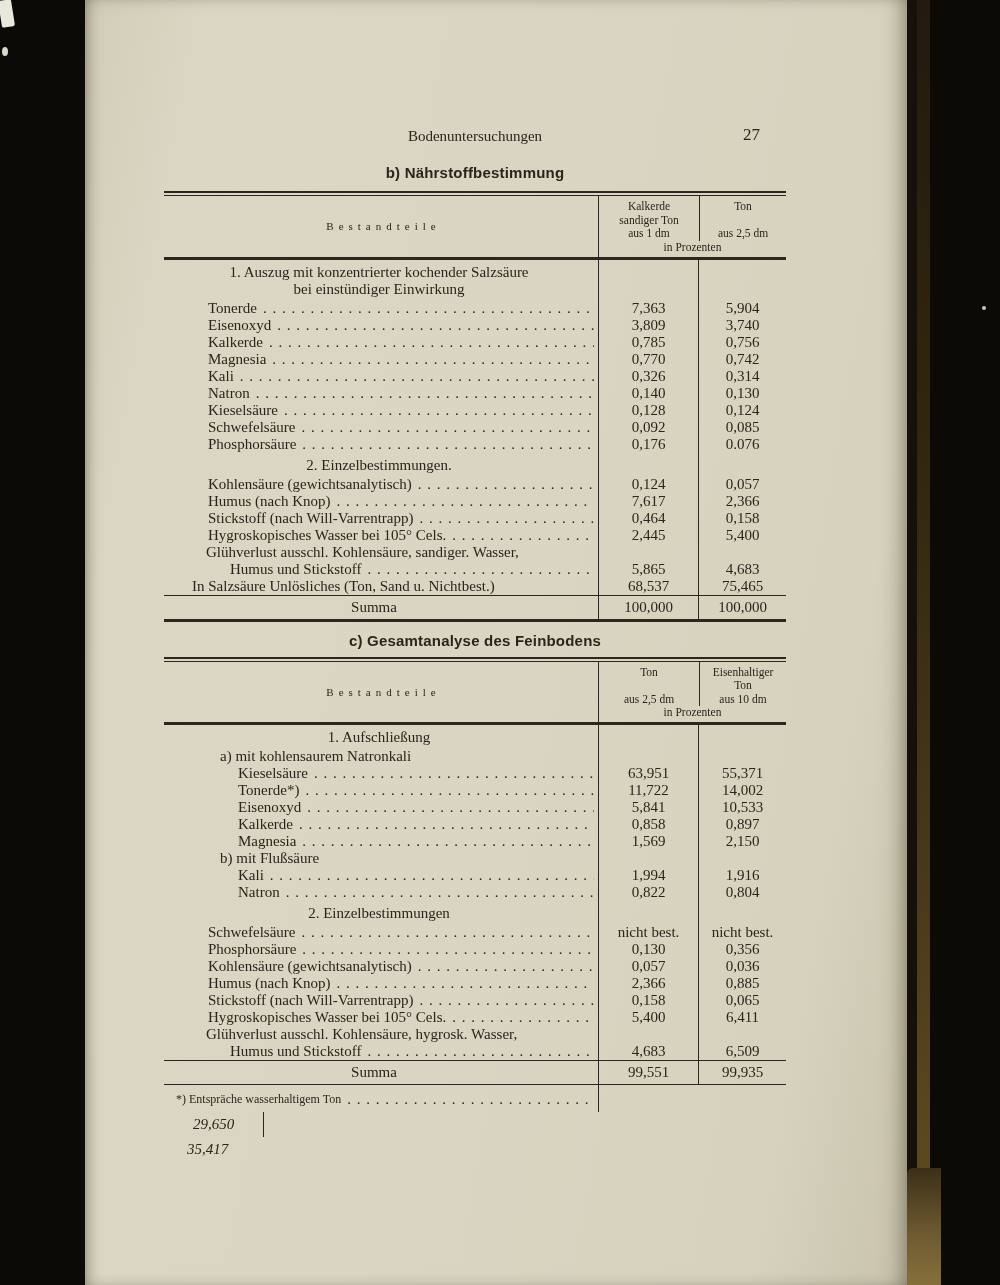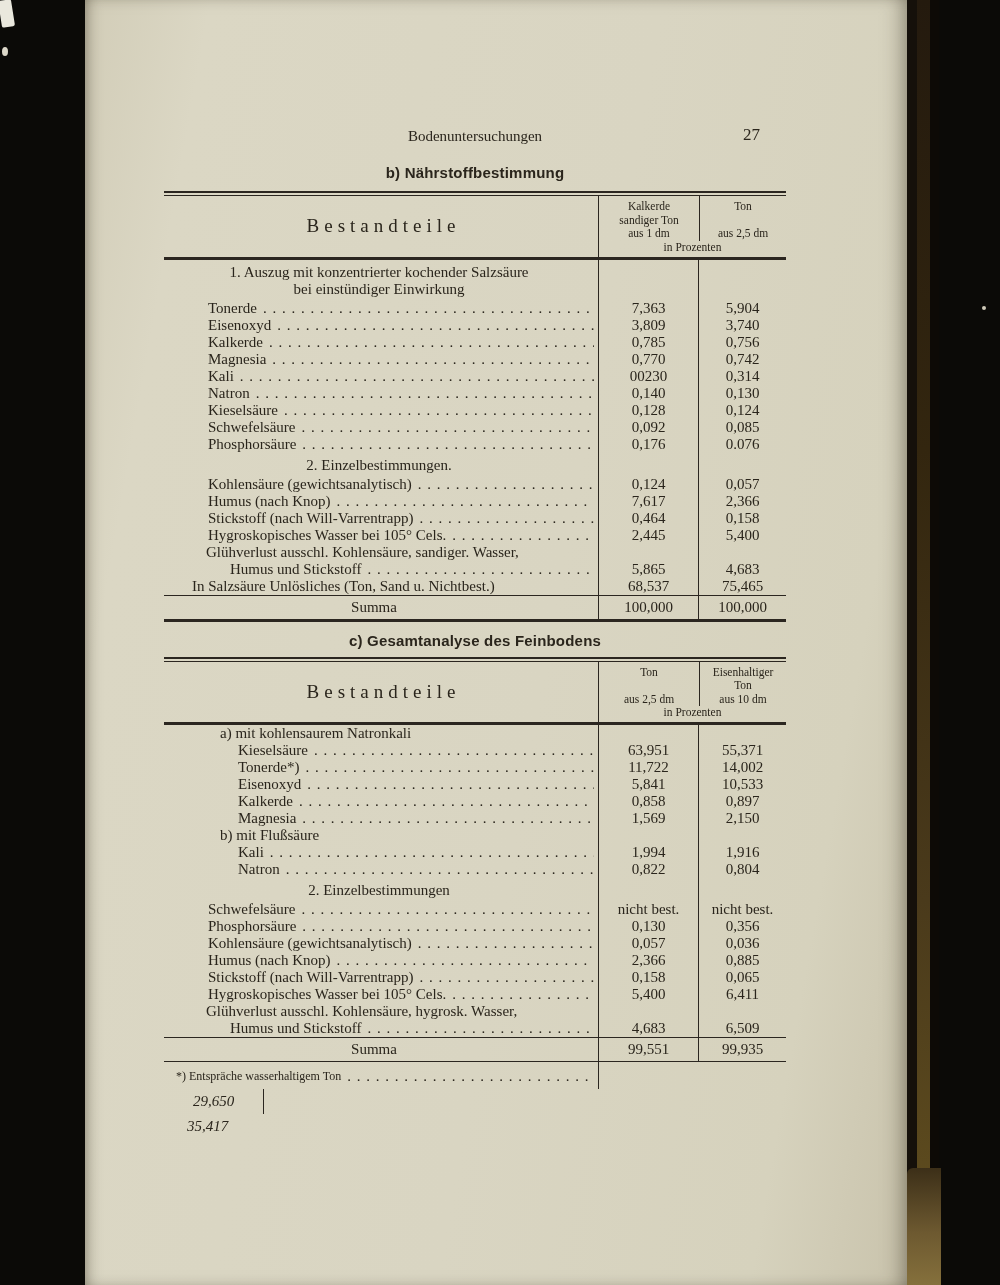--- a/index.html
+++ b/index.html
@@ -30,21 +30,21 @@
   .tbl-title.second { margin-top:10px; }
 
   
   .tbl { margin-top:10px; border-top:2px solid #2b2620; }
   .tbl.second { margin-top:8px; }
   .dbl { height:3px; border-bottom:1px solid #2b2620; }
   .thead { display:flex; border-bottom:3px solid #2b2620; min-height:54px; }
   .th-left {
     width:435px; border-right:1px solid #2b2620;
     display:flex; align-items:center; justify-content:center;
-    font-size:19px; letter-spacing:5px; padding-left:5px;
+    font-size:11px; letter-spacing:5px; padding-left:5px;
   }
   .th-vals { width:187px; display:flex; flex-direction:column; text-align:center; font-size:11.5px; line-height:13.5px; }
   .th-cols { flex:1; display:flex; }
   .th-c1 { width:100px; padding-top:4px; }
   .th-c2 { width:87px; border-left:1px solid #2b2620; padding-top:4px; }
   .th-gap { height:13.5px; }
   .th-unit { height:16px; padding-bottom:2px; }
 
   
   .trow { display:flex; align-items:stretch; }
@@ -175,21 +175,21 @@
             <div class="c-v1">0,770</div>
             <div class="c-v2">0,742</div>
           </div>
           <div class="trow">
             <div class="c-label">
               <div class="lblline">
                 <span class="lbl" style="padding-left: 44px;">Kali</span>
                 <span class="leader">. . . . . . . . . . . . . . . . . . . . . . . . . . . . . . . . . . . . . . . . . . . . . . . . . .</span>
               </div>
             </div>
-            <div class="c-v1">00230</div>
+            <div class="c-v1">0,326</div>
             <div class="c-v2">0,314</div>
           </div>
           <div class="trow">
             <div class="c-label">
               <div class="lblline">
                 <span class="lbl" style="padding-left: 44px;">Natron</span>
                 <span class="leader">. . . . . . . . . . . . . . . . . . . . . . . . . . . . . . . . . . . . . . . . . . . . . . . . . .</span>
               </div>
             </div>
             <div class="c-v1">0,140</div>
@@ -316,20 +316,27 @@
             <div class="th-c2">
               <div>Eisenhaltiger</div>
               <div>Ton</div>
               <div>aus 10 dm</div>
             </div>
           </div>
           <div class="th-unit">in Prozenten</div>
         </div>
       </div>
       <div class="rows" id="rows-c">
+          <div class="trow section">
+            <div class="c-label">
+              <div class="secline">1. Aufschließung</div>
+            </div>
+            <div class="c-v1"></div>
+            <div class="c-v2"></div>
+          </div>
           <div class="trow sub">
             <div class="c-label">
               <div class="subline" style="padding-left: 56px;">a) mit kohlensaurem Natronkali</div>
             </div>
             <div class="c-v1"></div>
             <div class="c-v2"></div>
           </div>
           <div class="trow">
             <div class="c-label">
               <div class="lblline">

